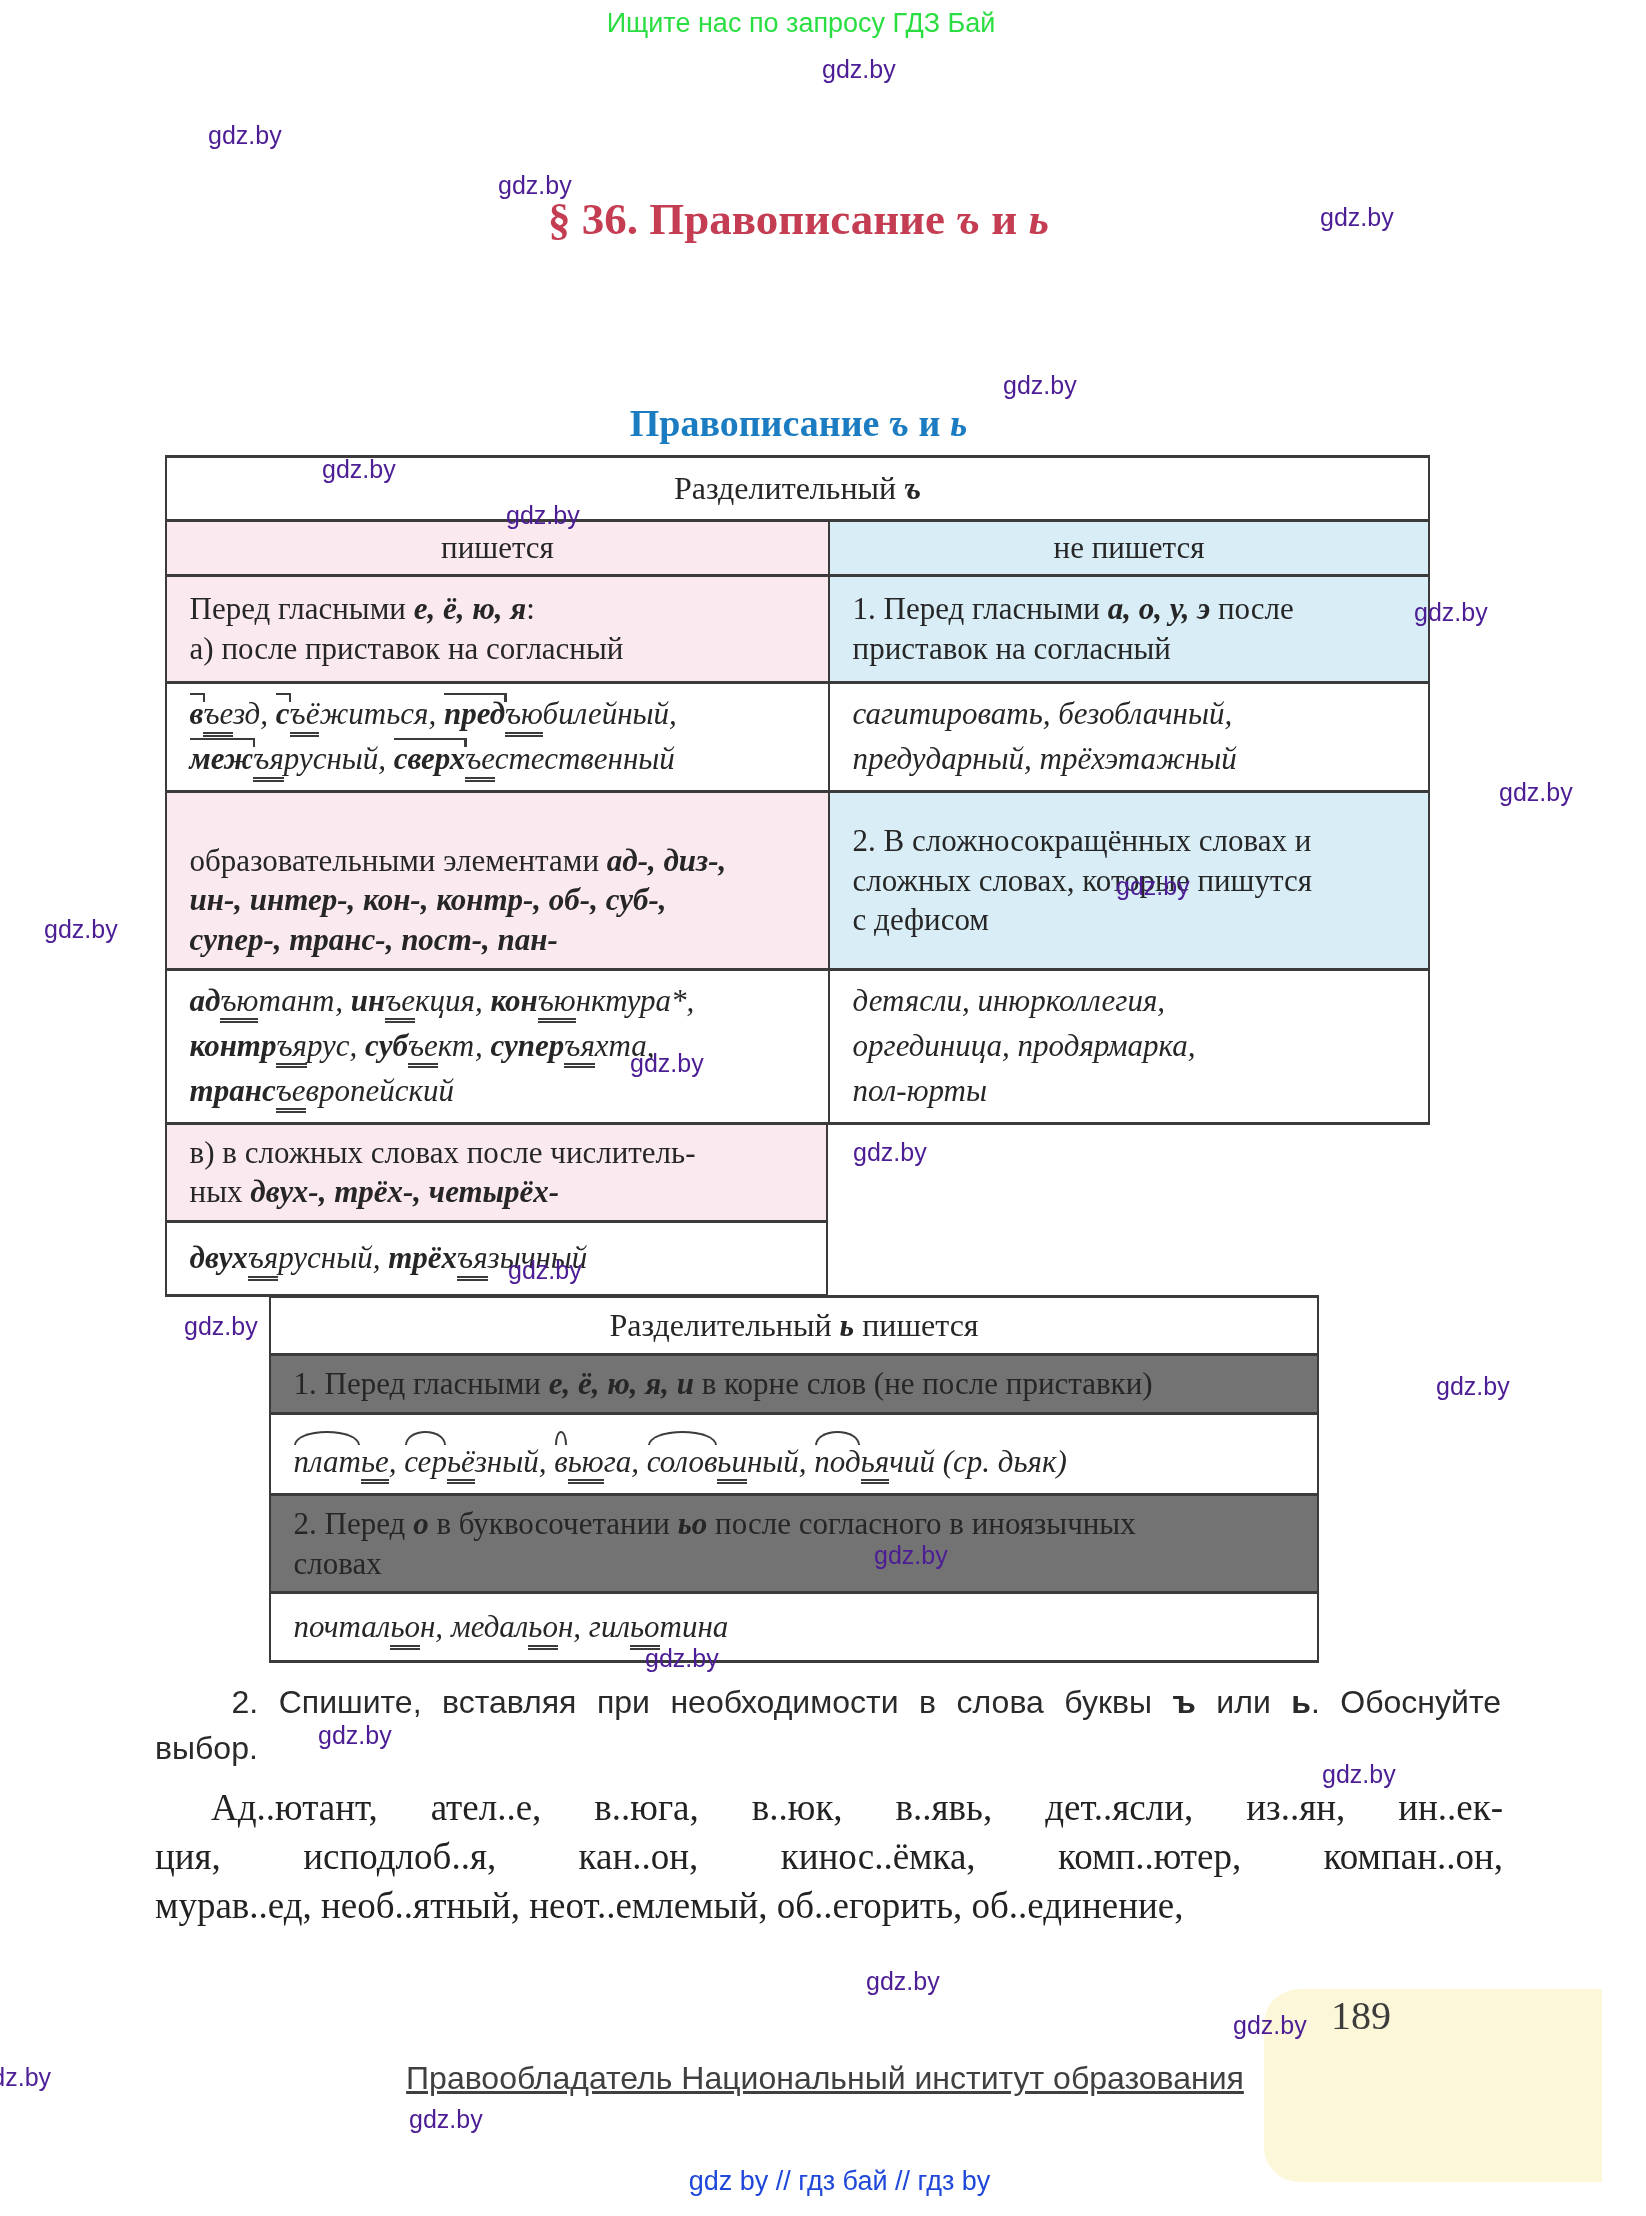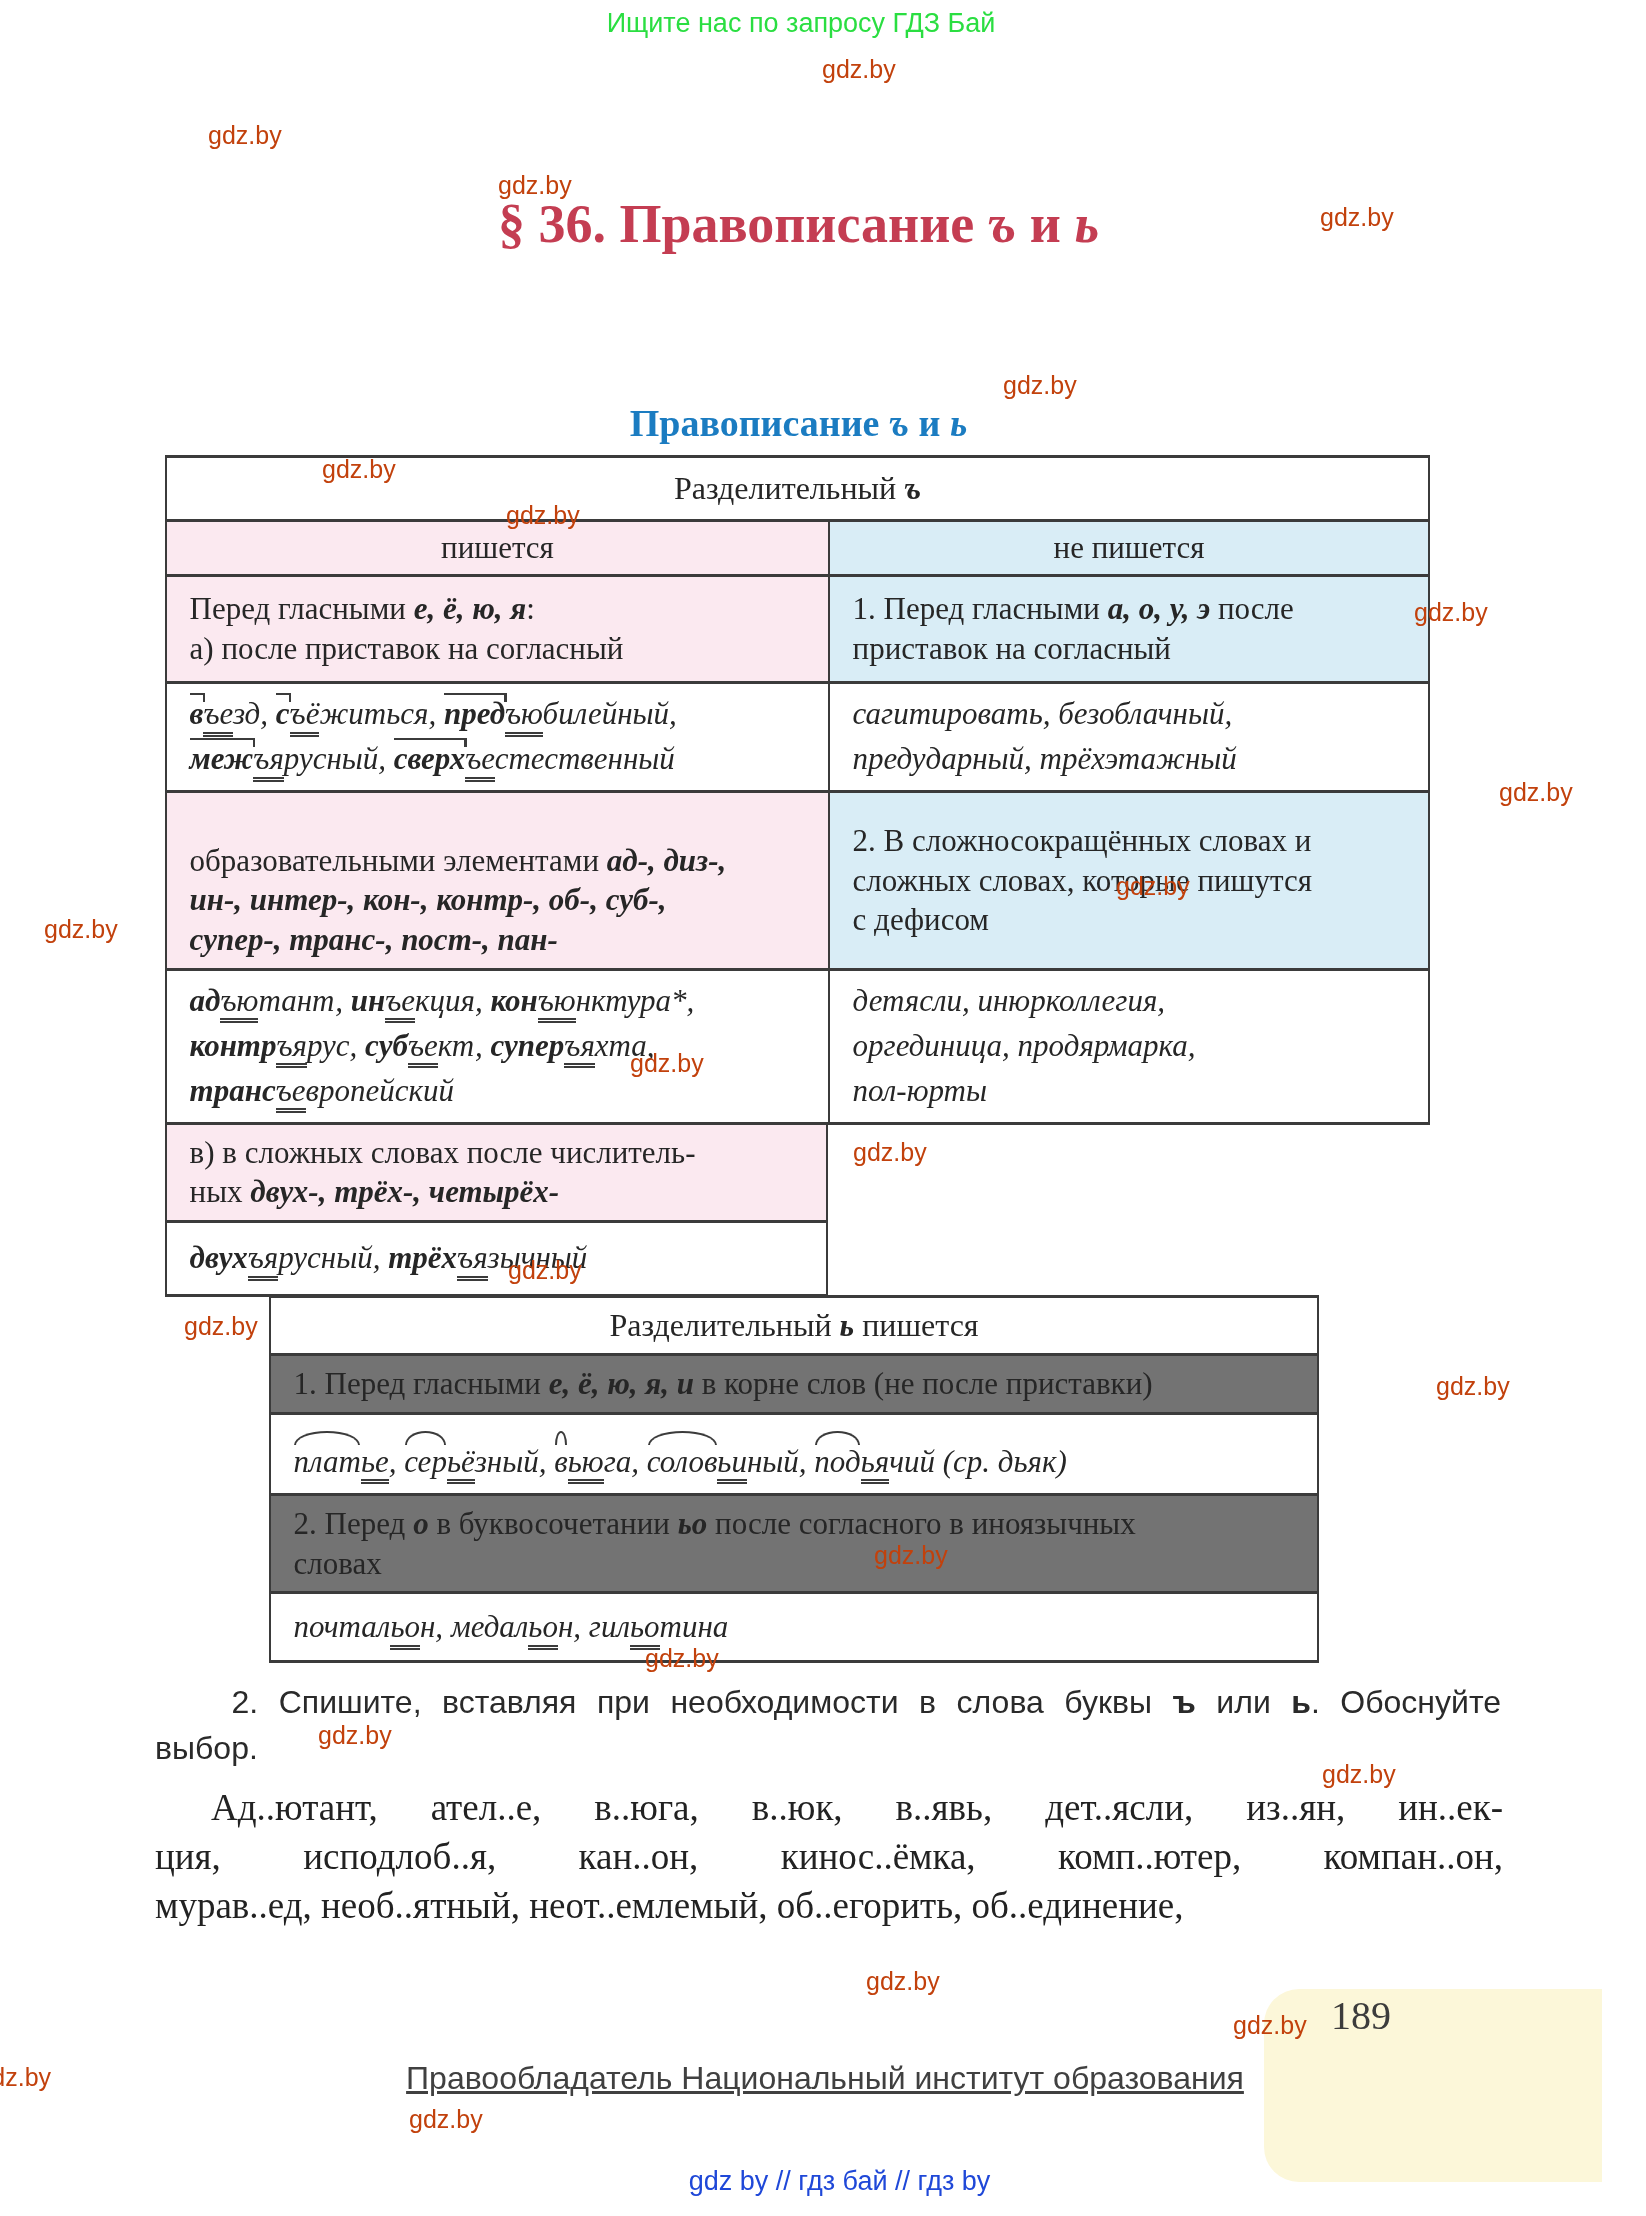--- a/index.html
+++ b/index.html
@@ -1,27 +1,27 @@
 <!DOCTYPE html>
 <html style="font-size:13px"><head>
 <meta charset="utf-8">
 <style>
   html,body{margin:0;padding:0;background:#ffffff;}
   .page{position:relative;width:1602px;height:2216px;background:#fff;overflow:hidden;
         font-family:"Liberation Sans",sans-serif;color:#262626;}
 
   
   .wm{position:absolute;font-family:"Liberation Sans",sans-serif;font-size:25px;
-      color:#c2410c;white-space:nowrap;z-index:6;text-align:center;}
+      color:#4c1d95;white-space:nowrap;z-index:6;text-align:center;}
 
   .banner{position:absolute;top:8px;left:0;width:100%;text-align:center;
           font-size:27px;color:#2ade41;}
 
   .sec-title{position:absolute;top:193px;left:85px;width:1427px;margin:0;text-align:center;
-             font-family:"Liberation Serif",serif;font-weight:bold;font-size:54px;color:#c43d52;}
+             font-family:"Liberation Serif",serif;font-weight:bold;font-size:45px;color:#c43d52;}
   .tbl-title{position:absolute;top:401px;left:85px;width:1427px;margin:0;text-align:center;
              font-family:"Liberation Serif",serif;font-weight:bold;font-size:38px;color:#1b7cc1;}
 
   .ex{position:absolute;left:155px;width:1346px;font-size:32px;line-height:46px;color:#2a2a2a;}
   .ex1{top:306px;}
   .ex2{top:1679px;}
   .exnum{color:#2780c3;font-weight:bold;margin-right:14.5px;}
   .ind{display:inline-block;width:56px;}
   .jline{text-align:justify;text-align-last:justify;}
 

